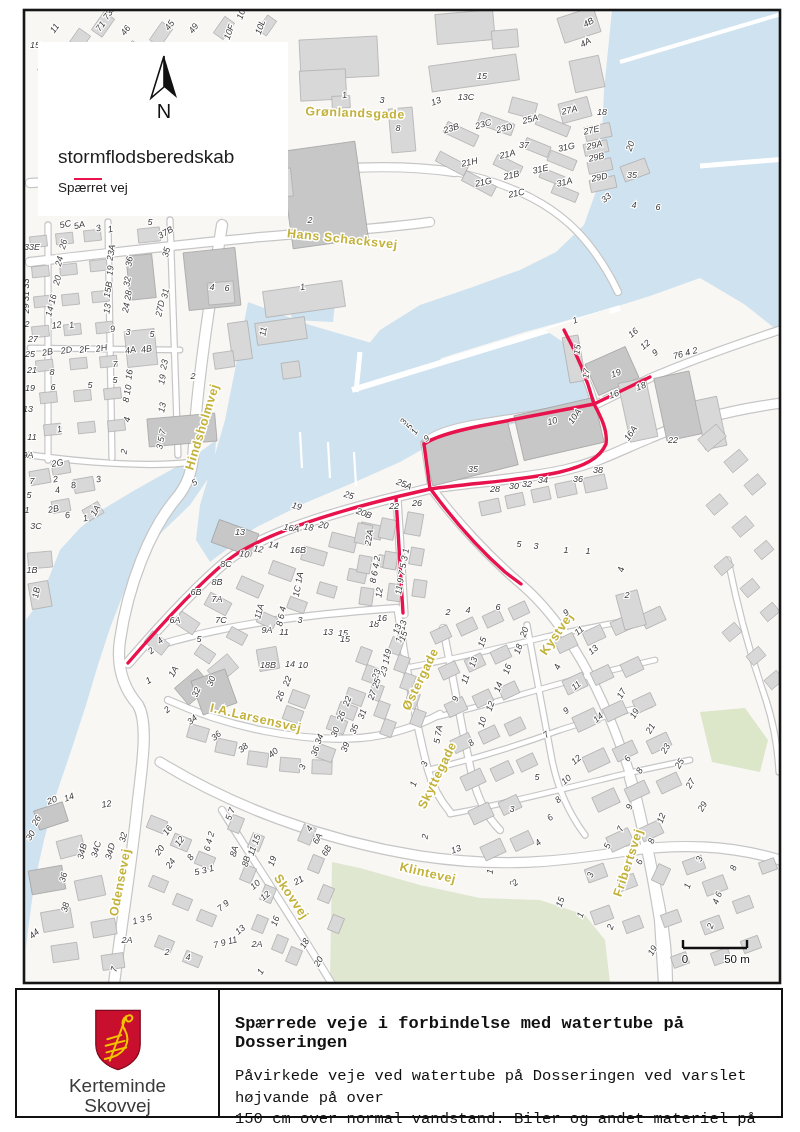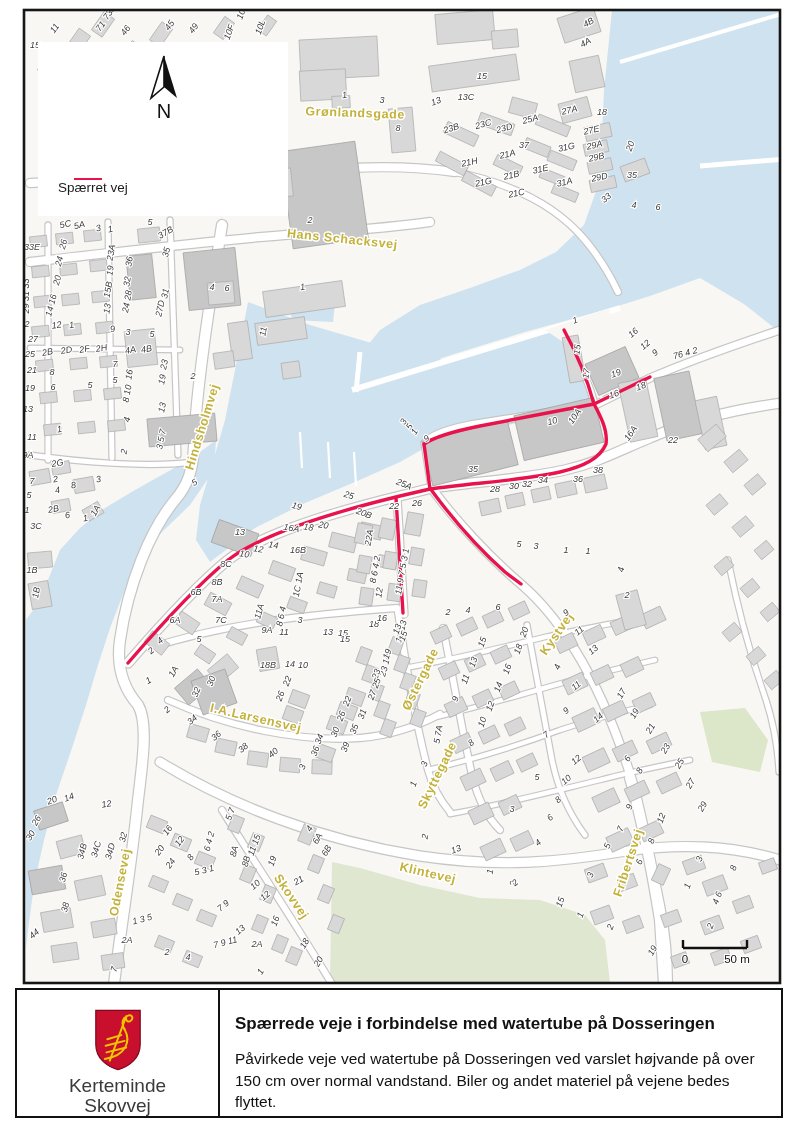--- a/index.html
+++ b/index.html
@@ -14,21 +14,21 @@
   .legend{position:absolute;left:38px;top:42px;width:250px;height:174px;background:#ffffff;}
   .legend .north{position:absolute;left:104px;top:12px;width:44px;height:70px;}
   .legend-title{position:absolute;left:20px;top:104px;font-size:19px;color:#1c1c1c;}
   .legend-row{position:absolute;left:20px;top:136px;display:flex;align-items:center;flex-direction:column;}
   .legend-line{display:inline-block;width:28px;height:0;border-top:2.6px solid #e8134c;margin-right:10px;}
   .legend-row span.lab{font-size:13.5px;color:#1c1c1c;}
   .footer{position:absolute;left:15px;top:988px;width:768px;height:130px;border:2.5px solid #111;box-sizing:border-box;background:#fff;display:flex;}
   .footer-logo{width:203px;border-right:2px solid #111;box-sizing:border-box;display:flex;flex-direction:column;align-items:center;justify-content:flex-start;padding-top:18px;}
   .footer-logo svg{width:54px;height:70px;}
   .org{margin-top:4px;text-align:center;font-size:19px;color:#3a3a3a;line-height:1.05;}
-  .footer-text{flex:1;padding:24px 16px 0 15px;}
+  .footer-text{flex:1;padding:24px 16px 0 15px;font-family:Liberation Mono, monospace;}
   .f-title{font-weight:bold;font-size:17px;color:#111;}
   .f-body{margin-top:14px;font-size:15.5px;color:#111;line-height:1.4;}
 </style>
 </head>
 <body>
 
 <svg id="map-svg" width="800" height="1132" viewBox="0 0 800 1132">
   <defs>
     <clipPath id="mapclip">
         <rect x="24" y="10" width="756" height="973"></rect>
@@ -715,20 +715,21 @@
   </g>
   <rect x="24" y="10" width="756" height="973" fill="none" stroke="#161616" stroke-width="2.6"></rect>
 </svg>
 
 <div class="legend">
   <svg class="north" viewBox="0 0 44 70">
     <polygon points="22,2 35,44 22,33" fill="#111"></polygon>
     <polygon points="22,2 9,44 22,33" fill="#fff" stroke="#111" stroke-width="1.6"></polygon>
     <text x="22" y="64" text-anchor="middle" font-size="20" fill="#111" font-family="Liberation Sans, sans-serif">N</text>
   </svg>
+  <div class="legend-title">stormflodsberedskab</div>
   <div class="legend-row">
     <span class="legend-line" id="legend-swatch" style="border-top-color: rgb(232, 19, 76);"></span>
     <span class="lab">Spærret vej</span>
   </div>
 </div>
 
 <div class="footer">
   <div class="footer-logo">
     <svg viewBox="0 0 60 78">
       <path d="M3,3 H57 V44 C57,61 44,71 30,75 C16,71 3,61 3,44 Z" fill="#c8102e" stroke="#7e0a1e" stroke-width="1.5"></path>

